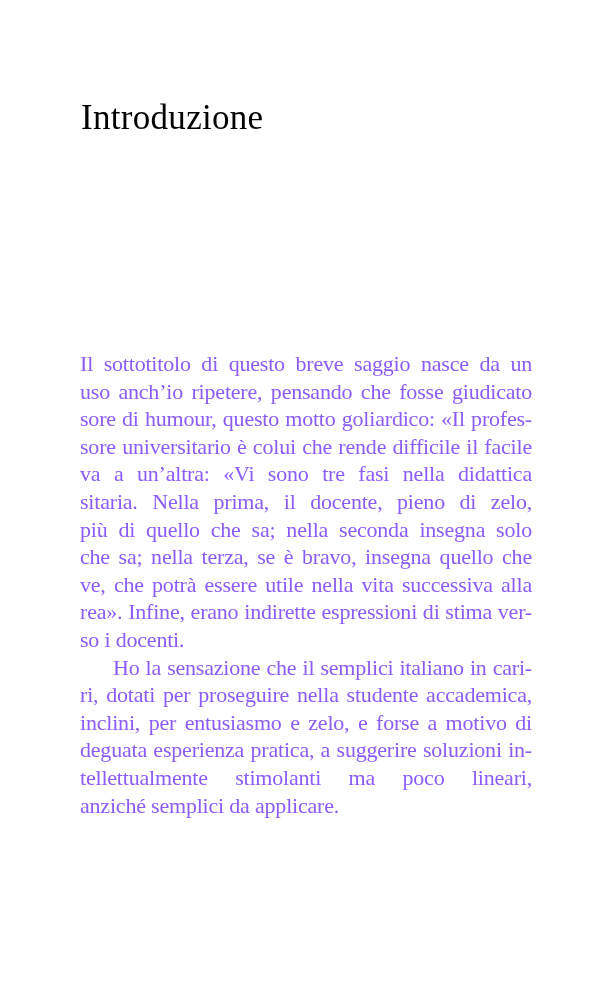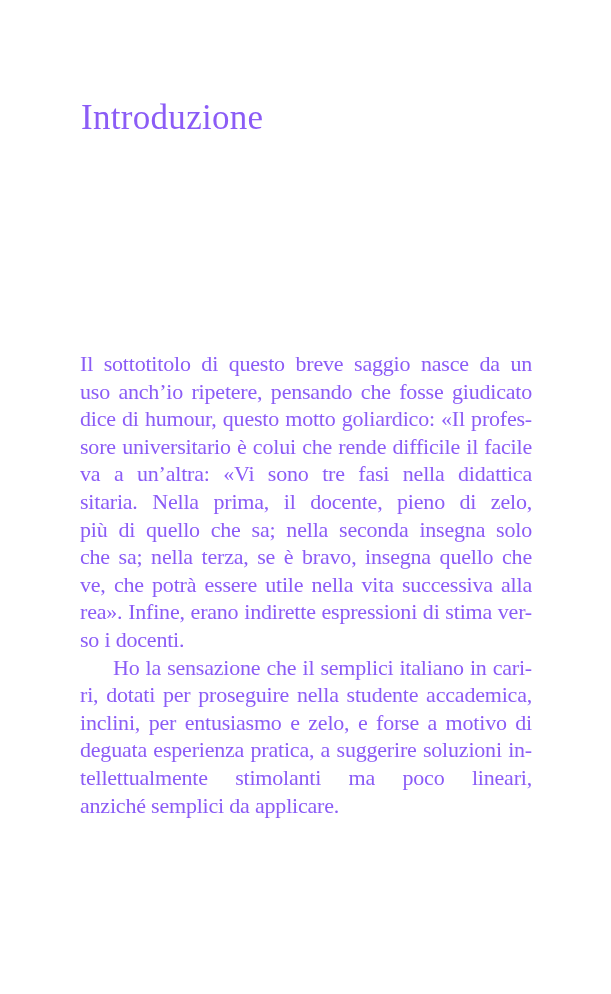--- a/index.html
+++ b/index.html
@@ -16,21 +16,21 @@
     font-family: "Liberation Serif", "DejaVu Serif", serif;
   }
   .chapter-title {
     position: absolute;
     left: 81px;
     top: 100px;
     margin: 0;
     font-size: 35px;
     font-weight: 400;
     letter-spacing: 0.3px;
-    color: #8b5cf6;
+    color: #000000;
     line-height: 1;
   }
   .body-text {
     position: absolute;
     left: 80px;
     top: 350px;
     width: 452px;
     font-size: 22px;
     line-height: 27.6px;
     letter-spacing: -0.2px;
@@ -59,21 +59,21 @@
 
 <div class="page">
 
   <h1 class="chapter-title">Introduzione</h1>
 
   <div class="body-text">
 
     <p class="para">
       <span class="line">Il sottotitolo di questo breve saggio nasce da un ricor-</span>
       <span class="line">uso anch’io ripetere, pensando che fosse giudicato in-</span>
-      <span class="line">dice di humour, questo motto goliardico: «Il profes-</span>
+      <span class="line">sore di humour, questo motto goliardico: «Il profes-</span>
       <span class="line">sore universitario è colui che rende difficile il facile</span>
       <span class="line">va a un’altra: «Vi sono tre fasi nella didattica univer-</span>
       <span class="line">sitaria. Nella prima, il docente, pieno di zelo, insegna</span>
       <span class="line">più di quello che sa; nella seconda insegna solo quello</span>
       <span class="line">che sa; nella terza, se è bravo, insegna quello che ser-</span>
       <span class="line">ve, che potrà essere utile nella vita successiva alla lau-</span>
       <span class="line">rea». Infine, erano indirette espressioni di stima ver-</span>
       <span class="line para-end">so i docenti.</span>
     </p>
 

